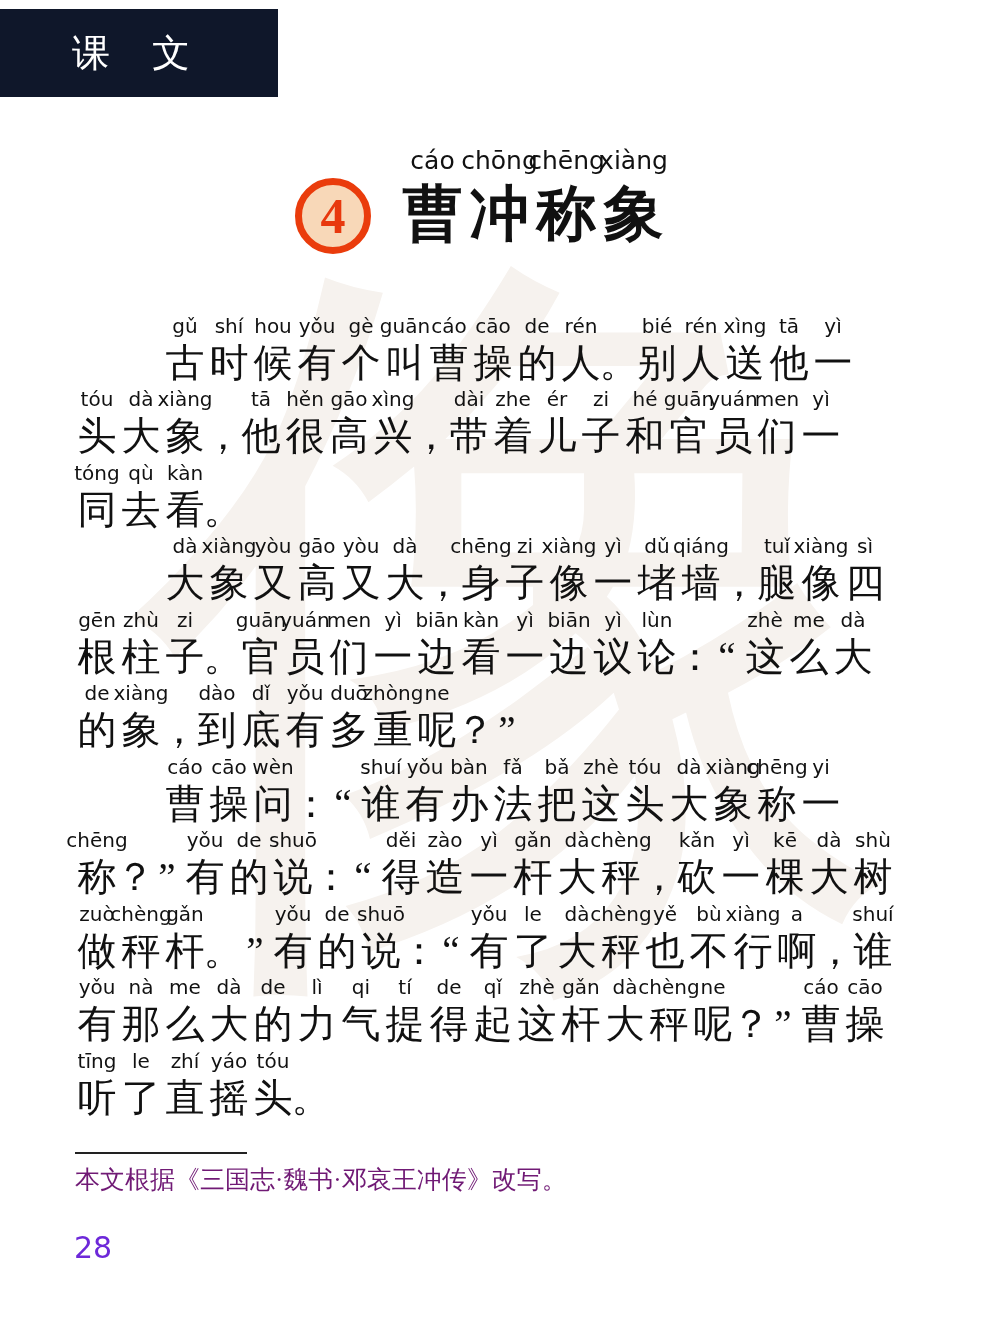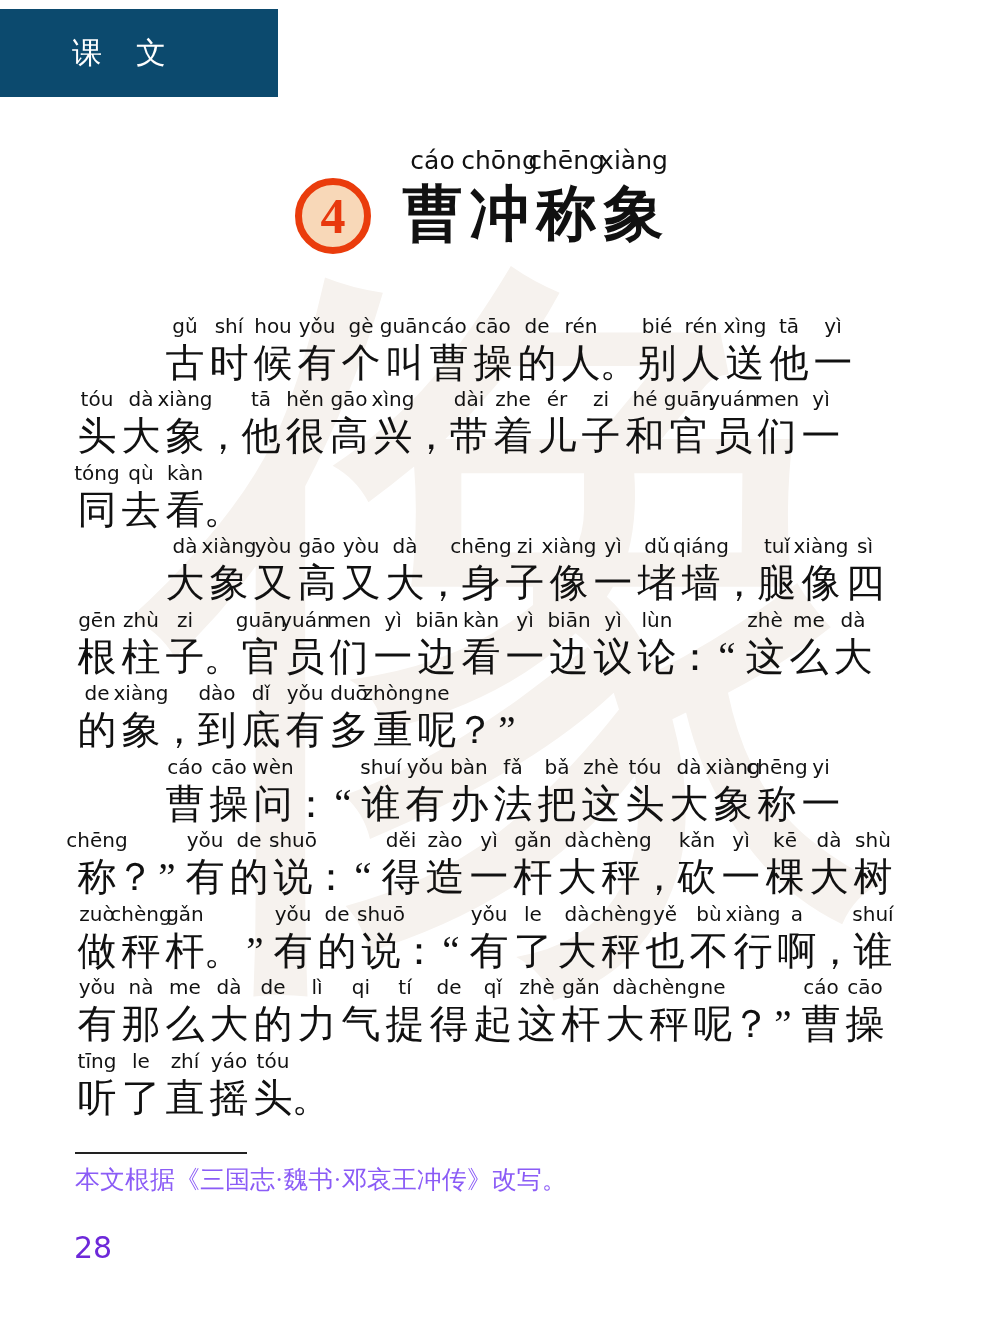--- a/index.html
+++ b/index.html
@@ -6,23 +6,23 @@
   .page{
     position:relative;width:1000px;height:1336px;background:#ffffff;
     overflow:hidden;font-family:"Liberation Serif","DejaVu Serif",serif;color:#111;
   }
   
   .watermark{
     position:absolute;left:130px;top:240px;font-size:780px;line-height:1;
     color:#f6f2ee;z-index:0;user-select:none;font-family:"Liberation Serif",serif;
   }
   .header-badge{
-    position:absolute;left:0;top:9px;width:278px;height:88px;background:#0c4a6e;
+    position:absolute;left:0;top:9px;width:278px;height:88px;background:#0f172a;
     color:#ffffff;display:flex;align-items:center;padding-left:72px;
-    box-sizing:border-box;font-size:30px;letter-spacing:2px;z-index:2;
+    box-sizing:border-box;font-size:38px;letter-spacing:2px;z-index:2;
   }
   .title-row{position:absolute;left:295px;top:146px;display:flex;align-items:flex-start;z-index:2;}
   .lesson-circle{
     width:62px;height:62px;border:7px solid #ea3c0c;border-radius:50%;
     background:#f8d8b8;color:#e8380d;font-size:50px;font-weight:bold;
     display:flex;align-items:center;justify-content:center;
     margin-top:32px;margin-right:28px;flex:none;
   }
   .title-syllables{display:flex;}
   .title-syll{width:67px;display:flex;flex-direction:column;align-items:center;flex:none;}
@@ -35,21 +35,21 @@
   .text-line{display:flex;align-items:flex-end;height:73.5px;}
   .text-line.indent{padding-left:88px;}
   .cell{width:44px;display:flex;flex-direction:column;align-items:center;flex:none;}
   .cell.punct{width:32px;}
   .py{
     font-family:"DejaVu Sans","Liberation Sans",sans-serif;font-size:20px;
     line-height:24px;height:25px;white-space:nowrap;color:#111;
   }
   .zi{font-size:39px;line-height:47px;color:#111;white-space:nowrap;}
   .footnote-rule{position:absolute;left:75px;top:1152px;width:172px;border-top:2px solid #222;z-index:2;}
-  .footnote{position:absolute;left:75px;top:1163px;font-size:25px;color:#8b5cf6;z-index:2;white-space:nowrap;}
+  .footnote{position:absolute;left:75px;top:1163px;font-size:25px;color:#701a75;z-index:2;white-space:nowrap;}
   .page-number{
     position:absolute;left:74px;top:1230px;z-index:2;
     font-family:"DejaVu Sans","Liberation Sans",sans-serif;font-size:30px;color:#6d28d9;
   }
 </style>
 </head>
 <body>
 
 <div class="page">
 

